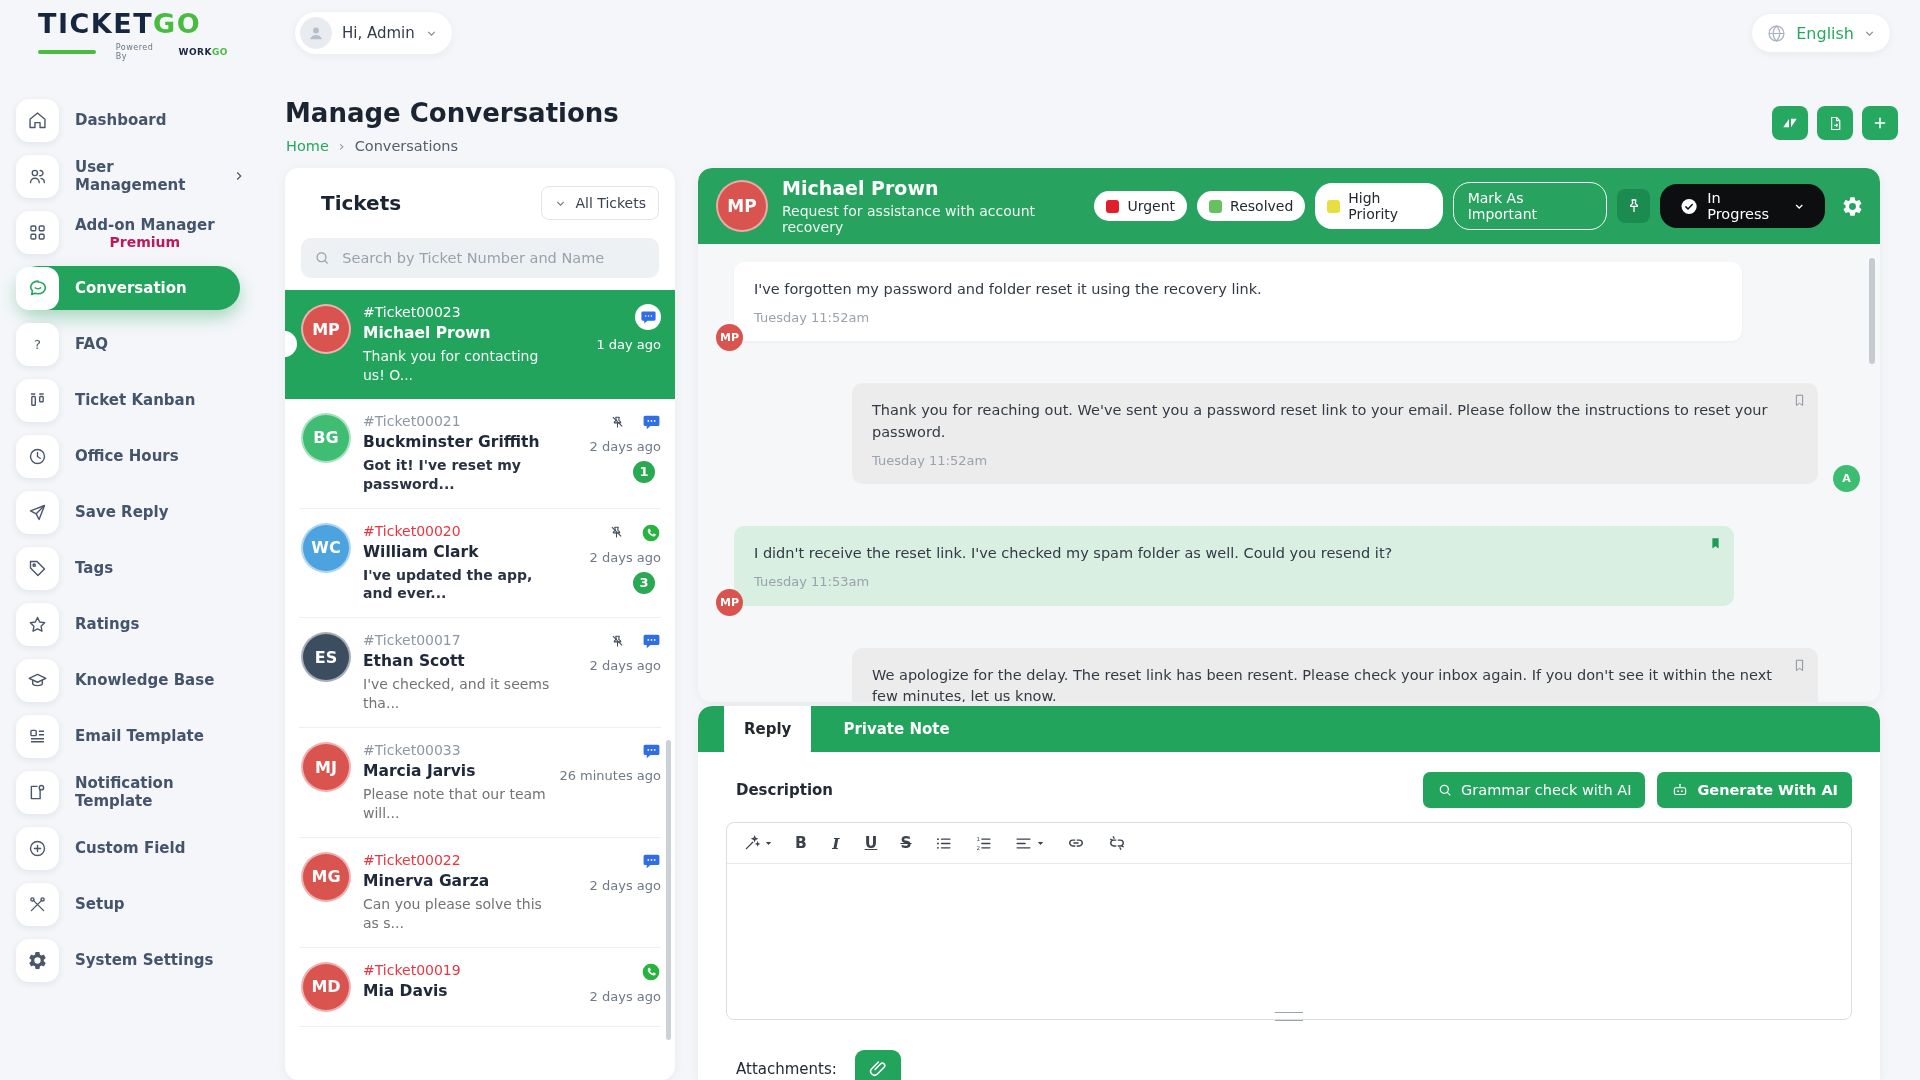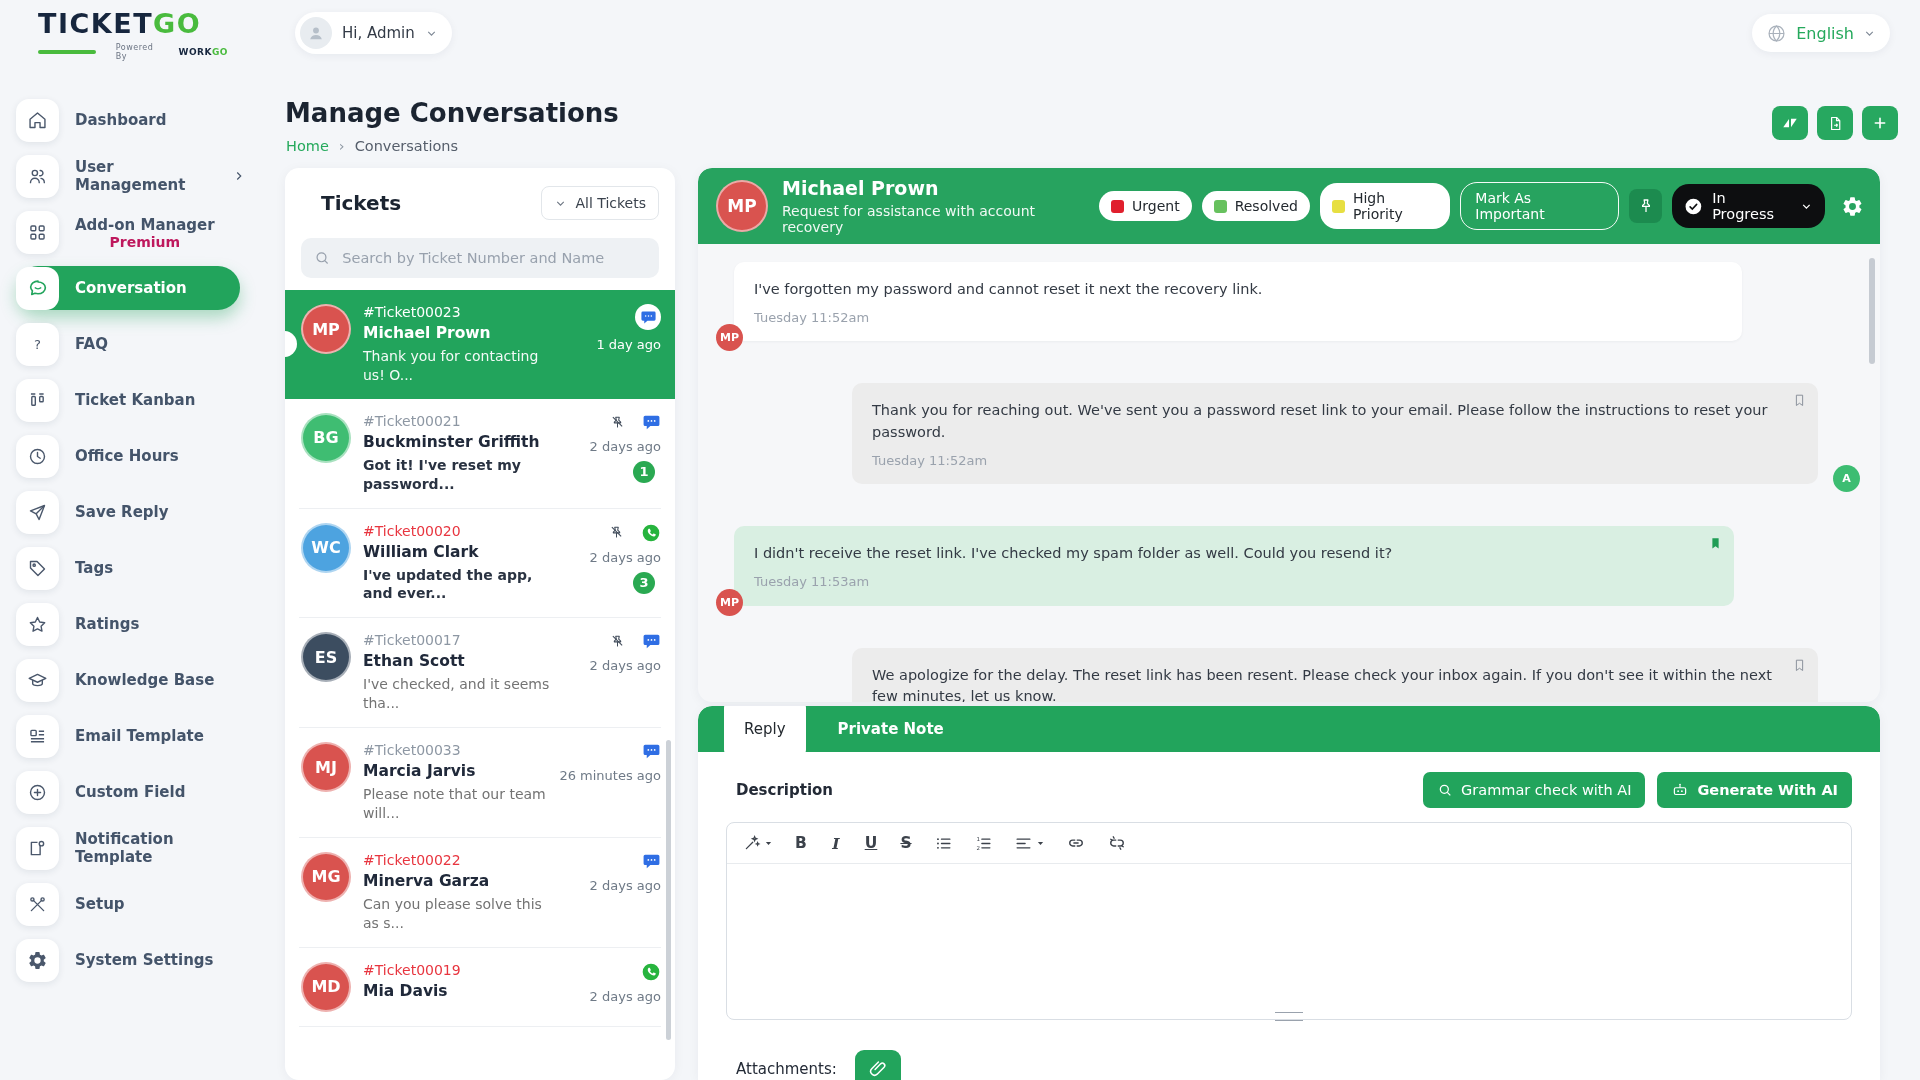--- a/index.html
+++ b/index.html
@@ -95,21 +95,21 @@
   .conv-id{margin-left:14px}
   .conv-name{font-size:19px;font-weight:700;color:#fff}
   .conv-subj{font-size:14px;color:rgba(255,255,255,.93);margin-top:4px}
   .head-right{margin-left:auto;display:flex;align-items:center;gap:10px}
   .lab-pill{background:#fff;border-radius:17px;padding:7px 12px;display:flex;align-items:center;gap:8px;
       font-size:14px;color:#23292f;cursor:pointer}
   .sq{width:13px;height:13px;border-radius:3px;flex:none}
   .sq-red{background:#e01f2d}.sq-green{background:#67c15e}.sq-yellow{background:#e7df41}
   .imp-btn{border:1.5px solid rgba(255,255,255,.95);color:#fff;border-radius:17px;padding:7px 14px;font-size:14px;cursor:pointer}
   .pin-btn{width:34px;height:34px;border-radius:8px;background:#1c8b4f;display:flex;align-items:center;justify-content:center;cursor:pointer}
-  .status-pill{background:#0d0e10;border-radius:17px;padding:6px 12px;display:flex;align-items:center;gap:9px;
+  .status-pill{background:#0d0e10;border-radius:17px;padding:6px 20px;display:flex;align-items:center;gap:9px;
       color:#fff;font-size:14.5px;cursor:pointer}
   .head-gear{margin-left:6px;color:#fff;cursor:pointer}
 
   .msgs{position:relative;padding:18px 26px 0 22px;height:440px;overflow:hidden}
   .msg{position:relative;margin-bottom:42px}
   .bubble{position:relative;border-radius:10px;padding:17px 20px 14px;font-size:14.5px;color:#333a44;line-height:1.5}
   .bub-white{background:#fff;margin-left:14px;width:968px;box-shadow:0 1px 3px rgba(20,30,50,.05)}
   .bub-gray{background:#ececec;margin-left:132px;width:926px}
   .bub-green{background:#d9efe2;margin-left:14px;width:960px}
   .btime{margin-top:7px;font-size:13px;color:#9aa2ad}
@@ -117,21 +117,21 @@
       display:flex;align-items:center;justify-content:center}
   .cust-av{left:-4px;bottom:-10px;background:#d9534f}
   .agent-av{right:-6px;bottom:-8px;background:#3dbd72}
   .bmark{position:absolute;top:9px;right:11px}
   .msgs-scroll{position:absolute;right:5px;top:14px;width:6px;height:106px;border-radius:3px;background:#c6cbd2}
 
   
   .reply-card{position:absolute;left:698px;top:706px;width:1182px;height:374px;background:#fff;
       border-radius:14px 14px 0 0;box-shadow:0 2px 12px rgba(20,30,50,.05);overflow:hidden}
   .tabbar{height:46px;background:#22a45c;border-radius:14px 14px 0 0;display:flex;align-items:center;padding-left:26px;gap:32px}
-  .tab-active{background:#fff;border-radius:7px;padding:19px 20px;font-size:15px;font-weight:400;color:#23292f;cursor:pointer}
+  .tab-active{background:#fff;border-radius:7px;padding:19px 20px;font-size:15px;font-weight:700;color:#23292f;cursor:pointer}
   .tab-plain{color:#fff;font-size:15px;font-weight:600;cursor:pointer}
   .desc-row{margin:20px 28px 0 38px;display:flex;align-items:center;justify-content:space-between}
   .desc-label{font-size:15px;font-weight:600;color:#232a36}
   .ai-group{display:flex;gap:12px}
   .ai-btn{background:#22a45c;color:#fff;border:0;border-radius:7px;padding:9px 14px;font-size:14.5px;
       display:flex;align-items:center;gap:8px;cursor:pointer;font-family:"DejaVu Sans","Liberation Sans",sans-serif}
   .ai-btn.gen{font-weight:700}
   .editor{position:relative;margin:14px 28px 0 28px;border:1px solid #d9dee4;border-radius:8px;height:196px;background:#fff}
   .toolbar{display:flex;align-items:center;gap:21px;padding:10px 16px;border-bottom:1px solid #e8ebee;color:#3c424b}
   .tool{cursor:pointer;display:flex;align-items:center;gap:3px;min-width:14px;justify-content:center}
@@ -311,36 +311,36 @@
           <svg viewBox="0 0 24 24" width="21" height="21" fill="none" stroke="currentColor" stroke-width="1.6">
             <rect x="4.5" y="5" width="6" height="6" rx="1"></rect>
             <path d="M13.5 6h6M13.5 10h6M4.5 14.5h15M4.5 18h15"></path>
           </svg>
         </span>
       <span class="slabel">Email Template</span>
     </div>
 
     <div class="sitem">
       <span class="sicon">
+          <svg viewBox="0 0 24 24" width="21" height="21" fill="none" stroke="currentColor" stroke-width="1.6" stroke-linejoin="round">
+            <path d="M15 8v11H5V5h7"></path>
+            <circle cx="16.5" cy="6.5" r="2.5"></circle>
+          </svg>
+        </span>
+      <span class="slabel">Notification Template</span>
+    </div>
+
+    <div class="sitem">
+      <span class="sicon">
           <svg viewBox="0 0 24 24" width="21" height="21" fill="none" stroke="currentColor" stroke-width="1.6" stroke-linecap="round">
             <circle cx="12" cy="12" r="8"></circle>
             <path d="M12 8.5v7M8.5 12h7"></path>
           </svg>
         </span>
       <span class="slabel">Custom Field</span>
-    </div>
-
-    <div class="sitem">
-      <span class="sicon">
-          <svg viewBox="0 0 24 24" width="21" height="21" fill="none" stroke="currentColor" stroke-width="1.6" stroke-linejoin="round">
-            <path d="M15 8v11H5V5h7"></path>
-            <circle cx="16.5" cy="6.5" r="2.5"></circle>
-          </svg>
-        </span>
-      <span class="slabel">Notification Template</span>
     </div>
 
     <div class="sitem">
       <span class="sicon">
           <svg viewBox="0 0 24 24" width="21" height="21" fill="none" stroke="currentColor" stroke-width="1.6" stroke-linecap="round">
             <path d="M7 7l12 12M17 7 5 19"></path>
             <circle cx="6.2" cy="6.2" r="1.8"></circle>
             <circle cx="17.8" cy="6.2" r="1.8"></circle>
           </svg>
         </span>
@@ -628,21 +628,21 @@
               <path d="M19.14 12.94c.04-.3.06-.61.06-.94s-.02-.64-.07-.94l2.03-1.58a.5.5 0 0 0 .12-.61l-1.92-3.32a.5.5 0 0 0-.59-.22l-2.39.96a7.3 7.3 0 0 0-1.62-.94l-.36-2.54a.5.5 0 0 0-.5-.42h-3.84a.5.5 0 0 0-.5.42l-.36 2.54c-.59.24-1.13.57-1.62.94l-2.39-.96a.5.5 0 0 0-.59.22L2.68 8.87a.5.5 0 0 0 .12.61l2.03 1.58c-.05.3-.07.63-.07.94s.02.64.07.94l-2.03 1.58a.5.5 0 0 0-.12.61l1.92 3.32c.13.22.39.31.59.22l2.39-.96c.49.37 1.03.7 1.62.94l.36 2.54c.04.24.25.42.5.42h3.84c.25 0 .46-.18.5-.42l.36-2.54c.59-.24 1.13-.57 1.62-.94l2.39.96c.2.09.46 0 .59-.22l1.92-3.32a.5.5 0 0 0-.12-.61zM12 15.6a3.6 3.6 0 1 1 0-7.2 3.6 3.6 0 0 1 0 7.2z"></path>
             </svg>
         </span>
       </span>
     </div>
 
     <div class="msgs">
 
       <div class="msg">
         <div class="bubble bub-white">
-          <div>I've forgotten my password and cannot reset it next the recovery link.</div>
+          <div>I've forgotten my password and folder reset it using the recovery link.</div>
           <div class="btime">Tuesday 11:52am</div>
         </div>
         <span class="msg-av cust-av">MP</span>
       </div>
 
       <div class="msg">
         <div class="bubble bub-gray">
           <span class="bmark">
             <svg viewBox="0 0 24 24" width="15" height="17" fill="none" stroke="#8b929c" stroke-width="1.6">
                 <path d="M7 3.5h10V20l-5-3.6L7 20z"></path>

